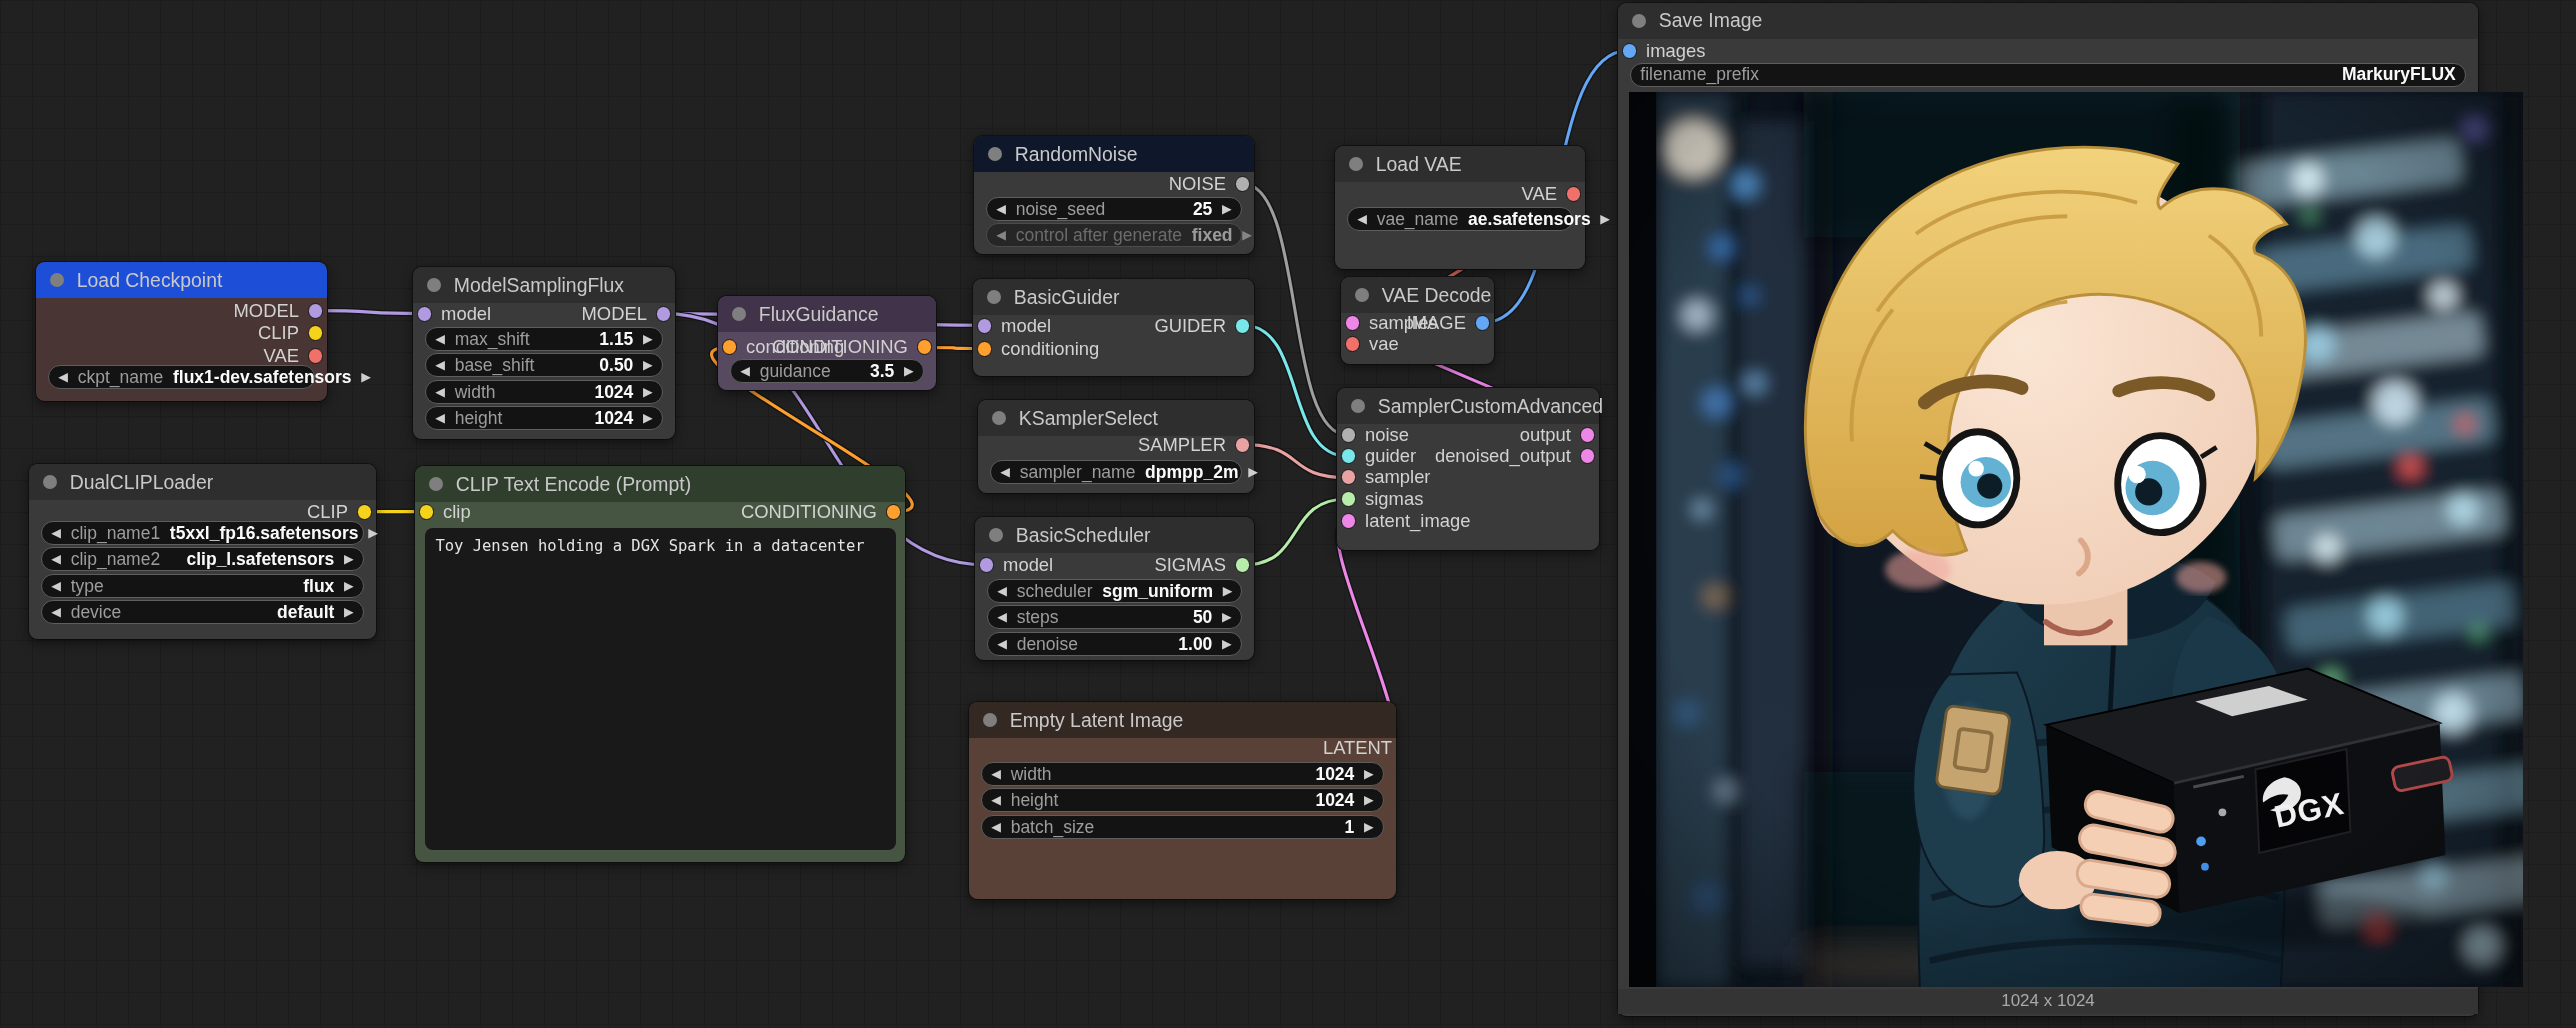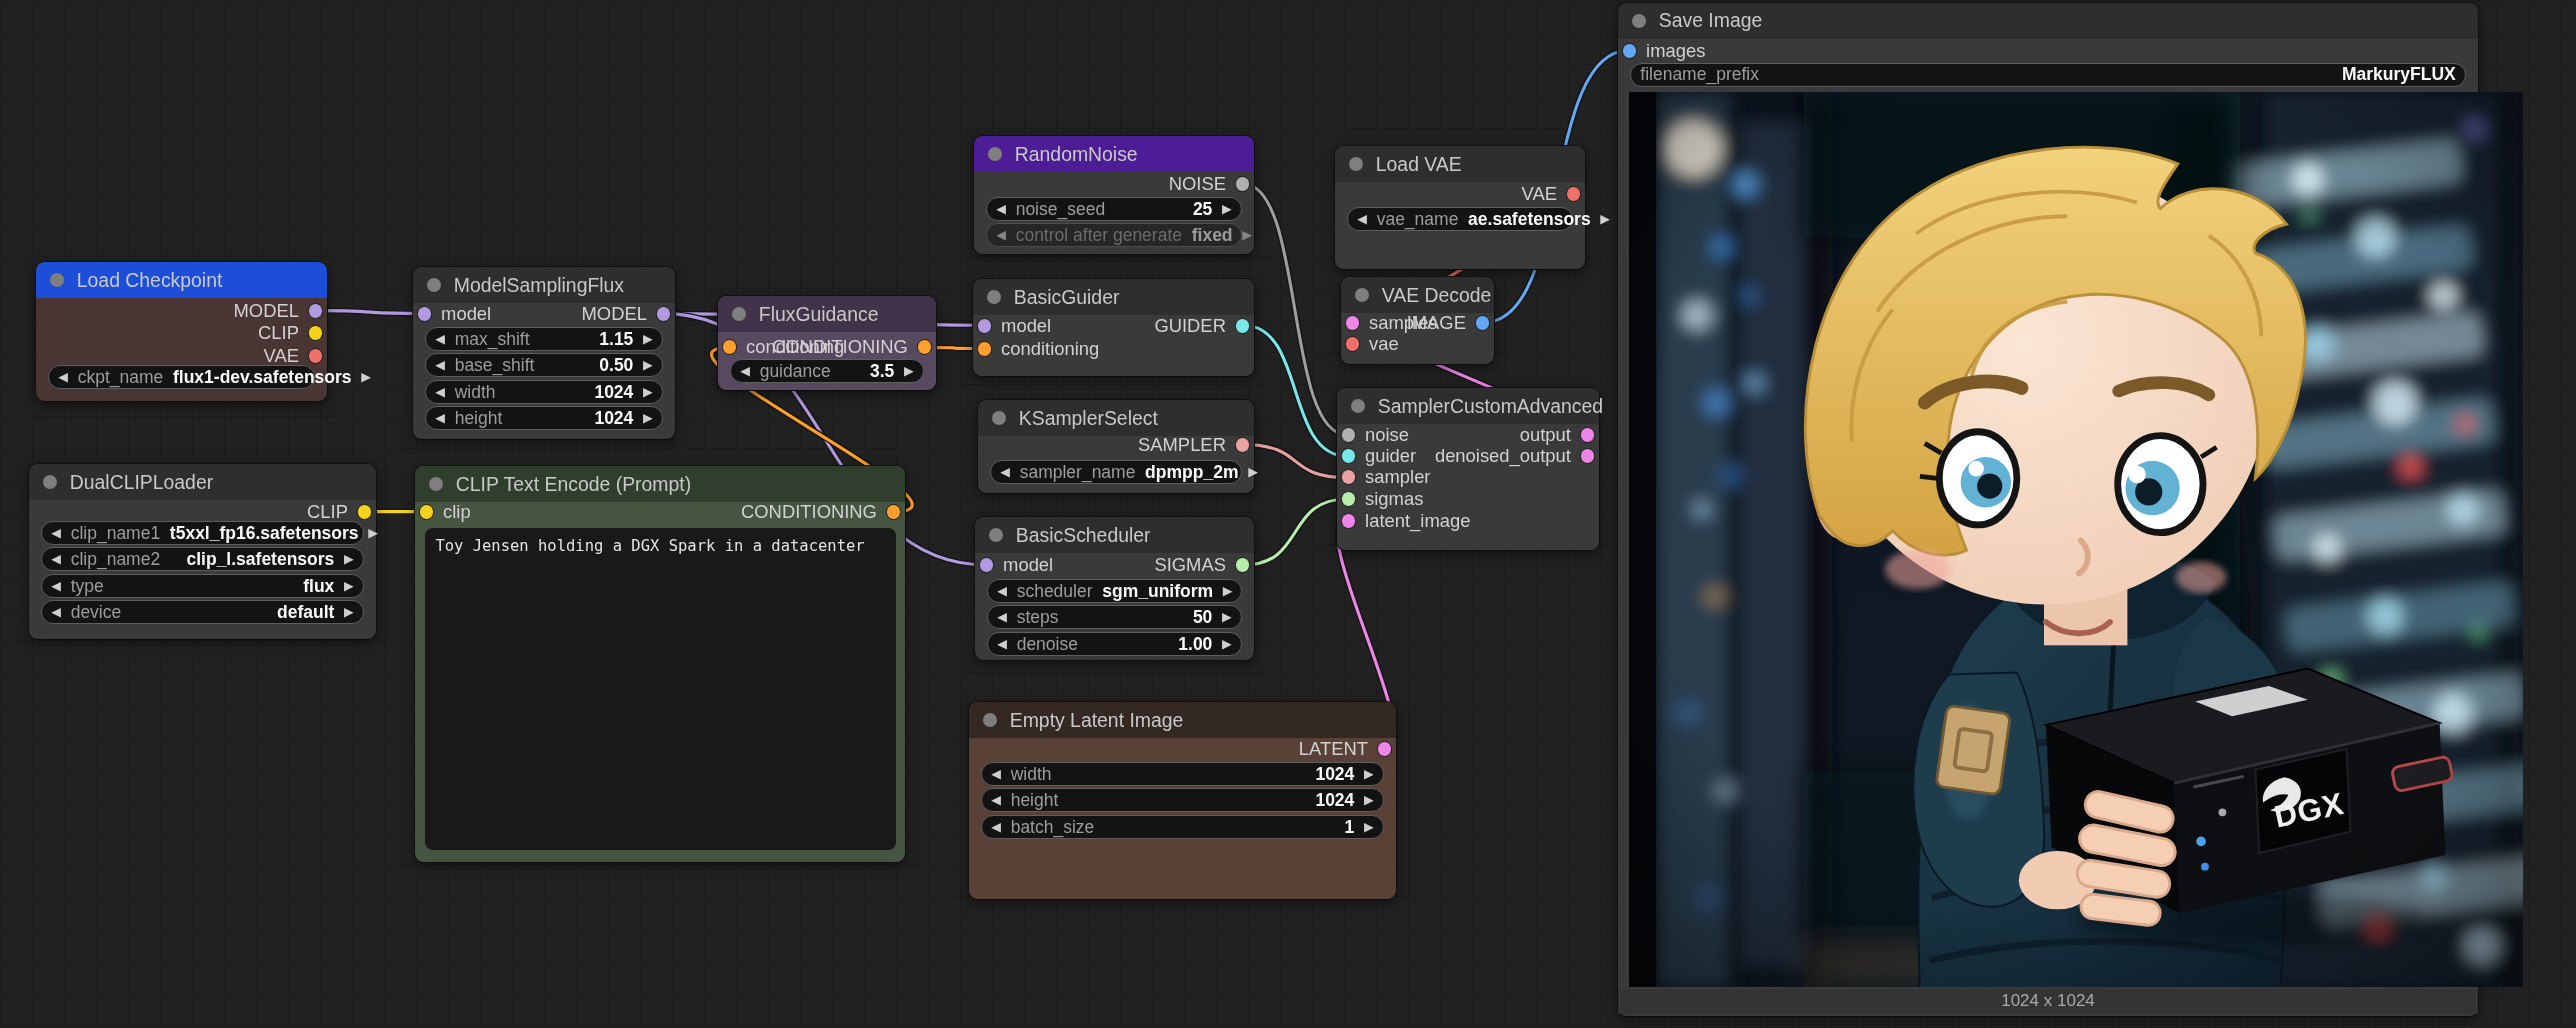--- a/index.html
+++ b/index.html
@@ -197,21 +197,21 @@
         <span class="pdot" style="background: rgb(245, 210, 27);"></span>
         <span class="plabel">clip</span>
       </div>
       <div class="port out" style="top: 46px;">
         <span class="plabel">CONDITIONING</span>
         <span class="pdot" style="background: rgb(255, 159, 46);"></span>
       </div>
       <div class="prompt" style="left: 9.7px; top: 62px; width: 471px; height: 322px;">Toy Jensen holding a DGX Spark in a datacenter</div>
     </div>
     <div class="node" style="left: 974px; top: 136px; width: 280px; height: 118px; background: rgb(58, 58, 58);">
-      <div class="titlebar" style="background: #4c1d95;">
+      <div class="titlebar" style="background: #0f172a;">
         <span class="tdot"></span>
         <span class="title">RandomNoise</span>
       </div>
       <div class="port out" style="top: 48px;">
         <span class="plabel">NOISE</span>
         <span class="pdot" style="background: rgb(176, 176, 176);"></span>
       </div>
       <div class="widget" style="top: 61px;">
         <span class="warrow">◀</span>
         <span class="wlabel">noise_seed</span>
@@ -289,21 +289,21 @@
         <span class="wlabel">denoise</span>
         <span class="wvalue">1.00</span>
         <span class="warrow">▶</span>
       </div>
     </div>
     <div class="node" style="left: 969px; top: 702px; width: 427px; height: 197px; background: rgb(89, 65, 56);">
       <div class="titlebar" style="background: rgb(52, 40, 34);">
         <span class="tdot"></span>
         <span class="title">Empty Latent Image</span>
       </div>
-      <div class="port out" style="top: 47px;">
+      <div class="port out" style="top: 47px; flex-direction: column;">
         <span class="plabel">LATENT</span>
         <span class="pdot" style="background: rgb(236, 135, 232);"></span>
       </div>
       <div class="widget" style="top: 60px;">
         <span class="warrow">◀</span>
         <span class="wlabel">width</span>
         <span class="wvalue">1024</span>
         <span class="warrow">▶</span>
       </div>
       <div class="widget" style="top: 86px;">

